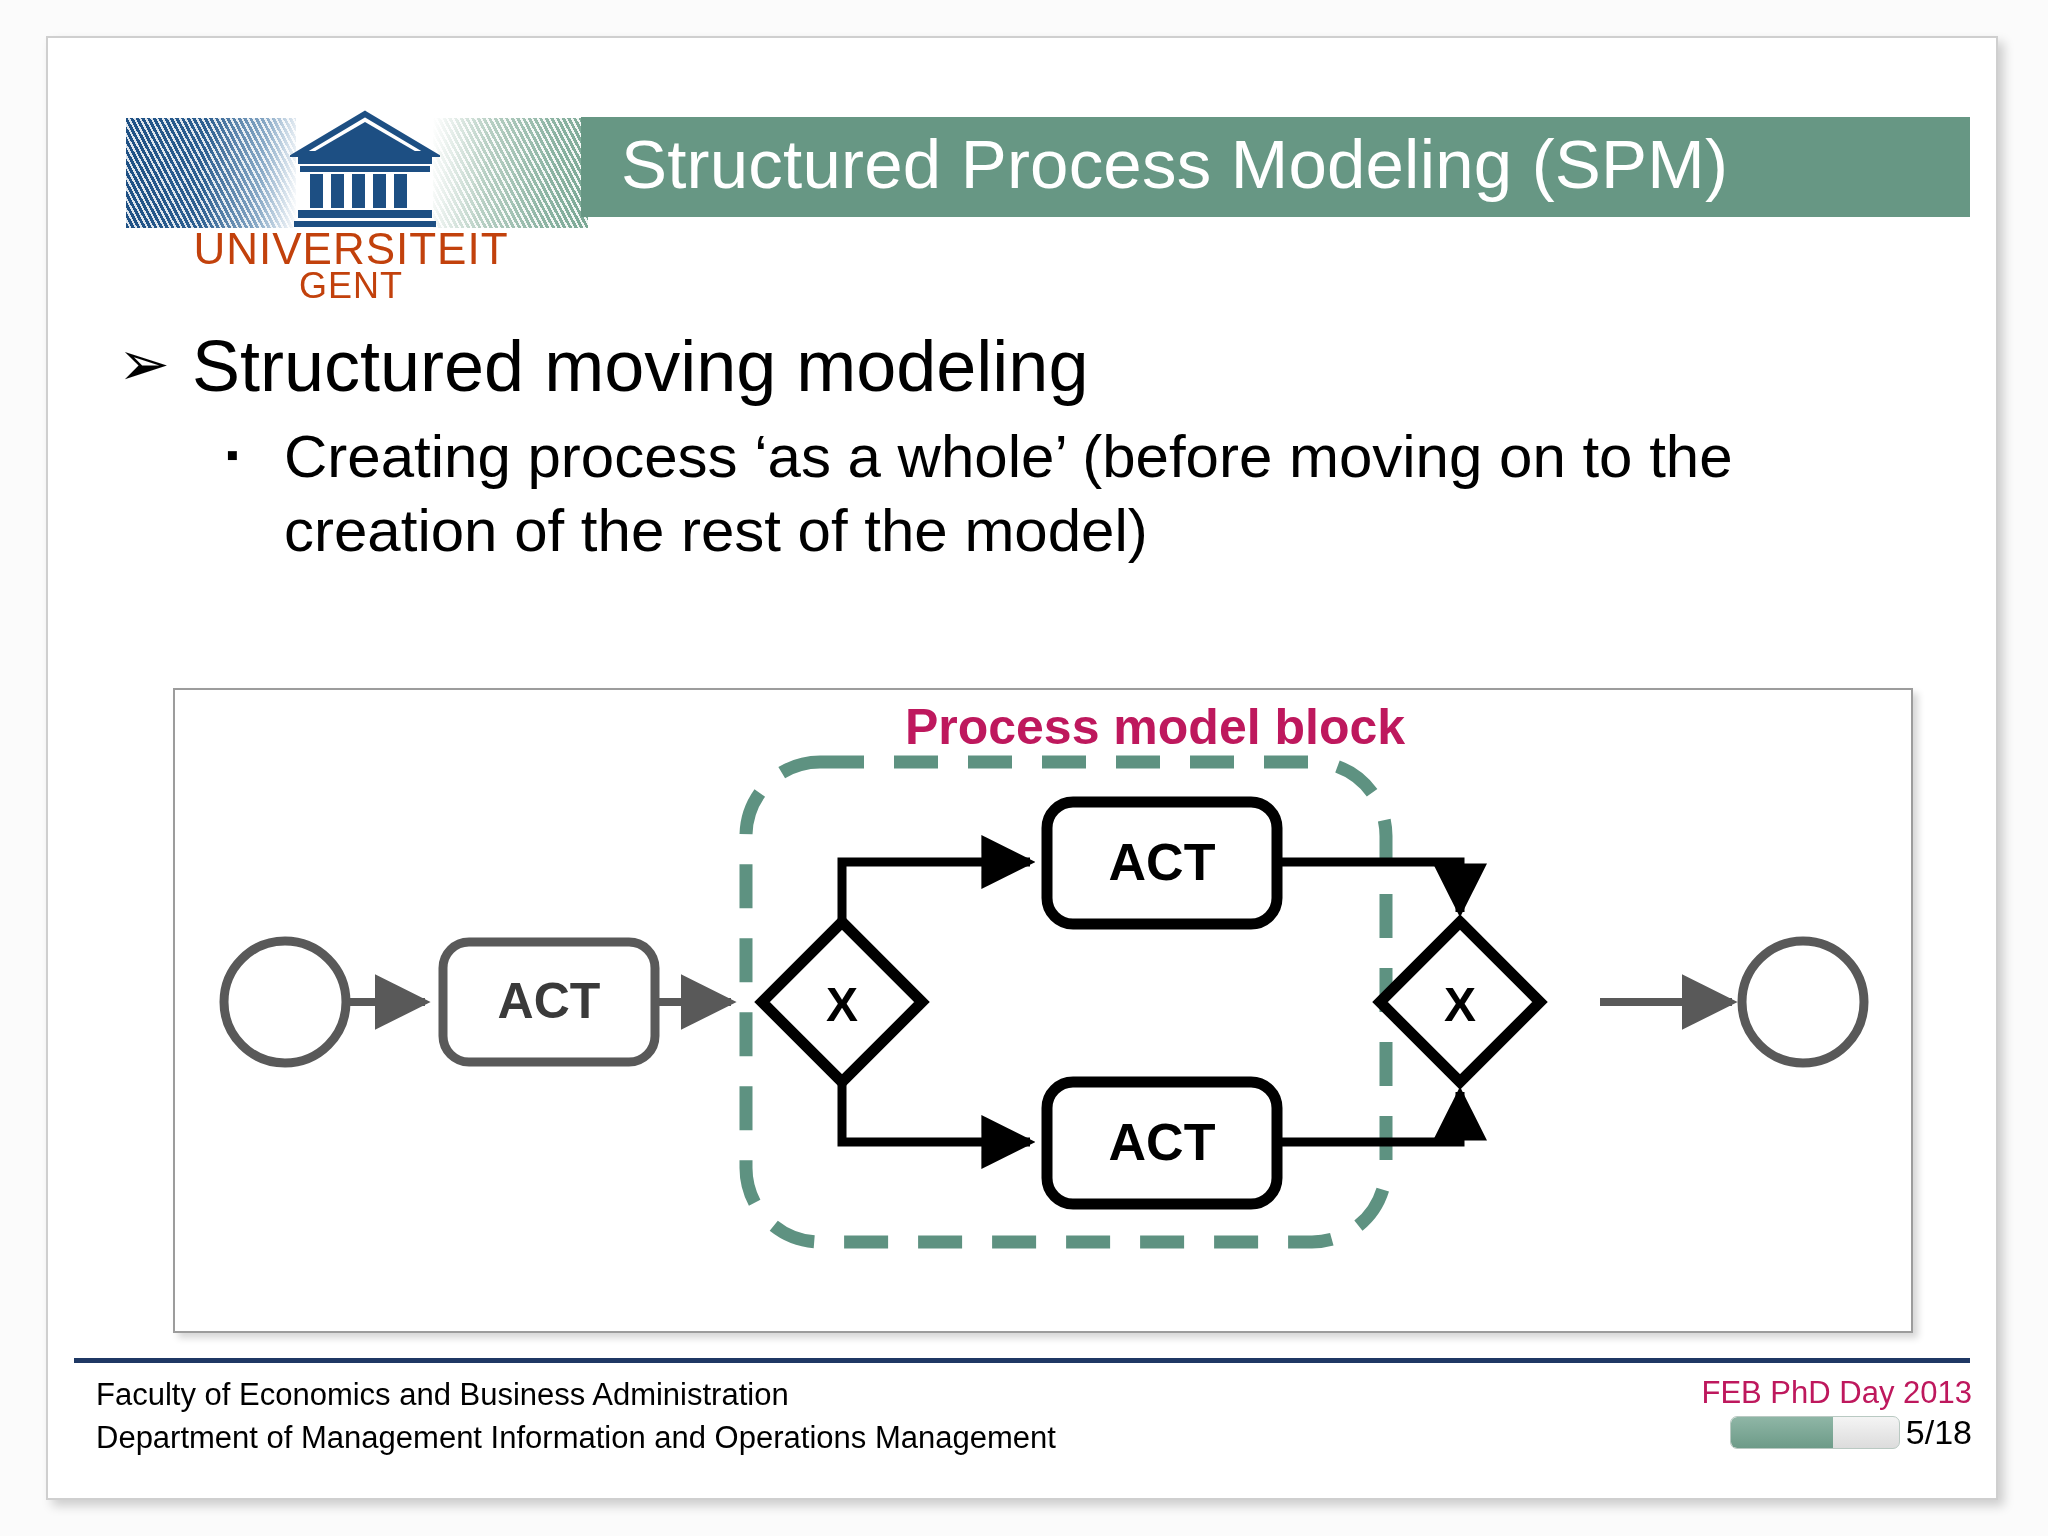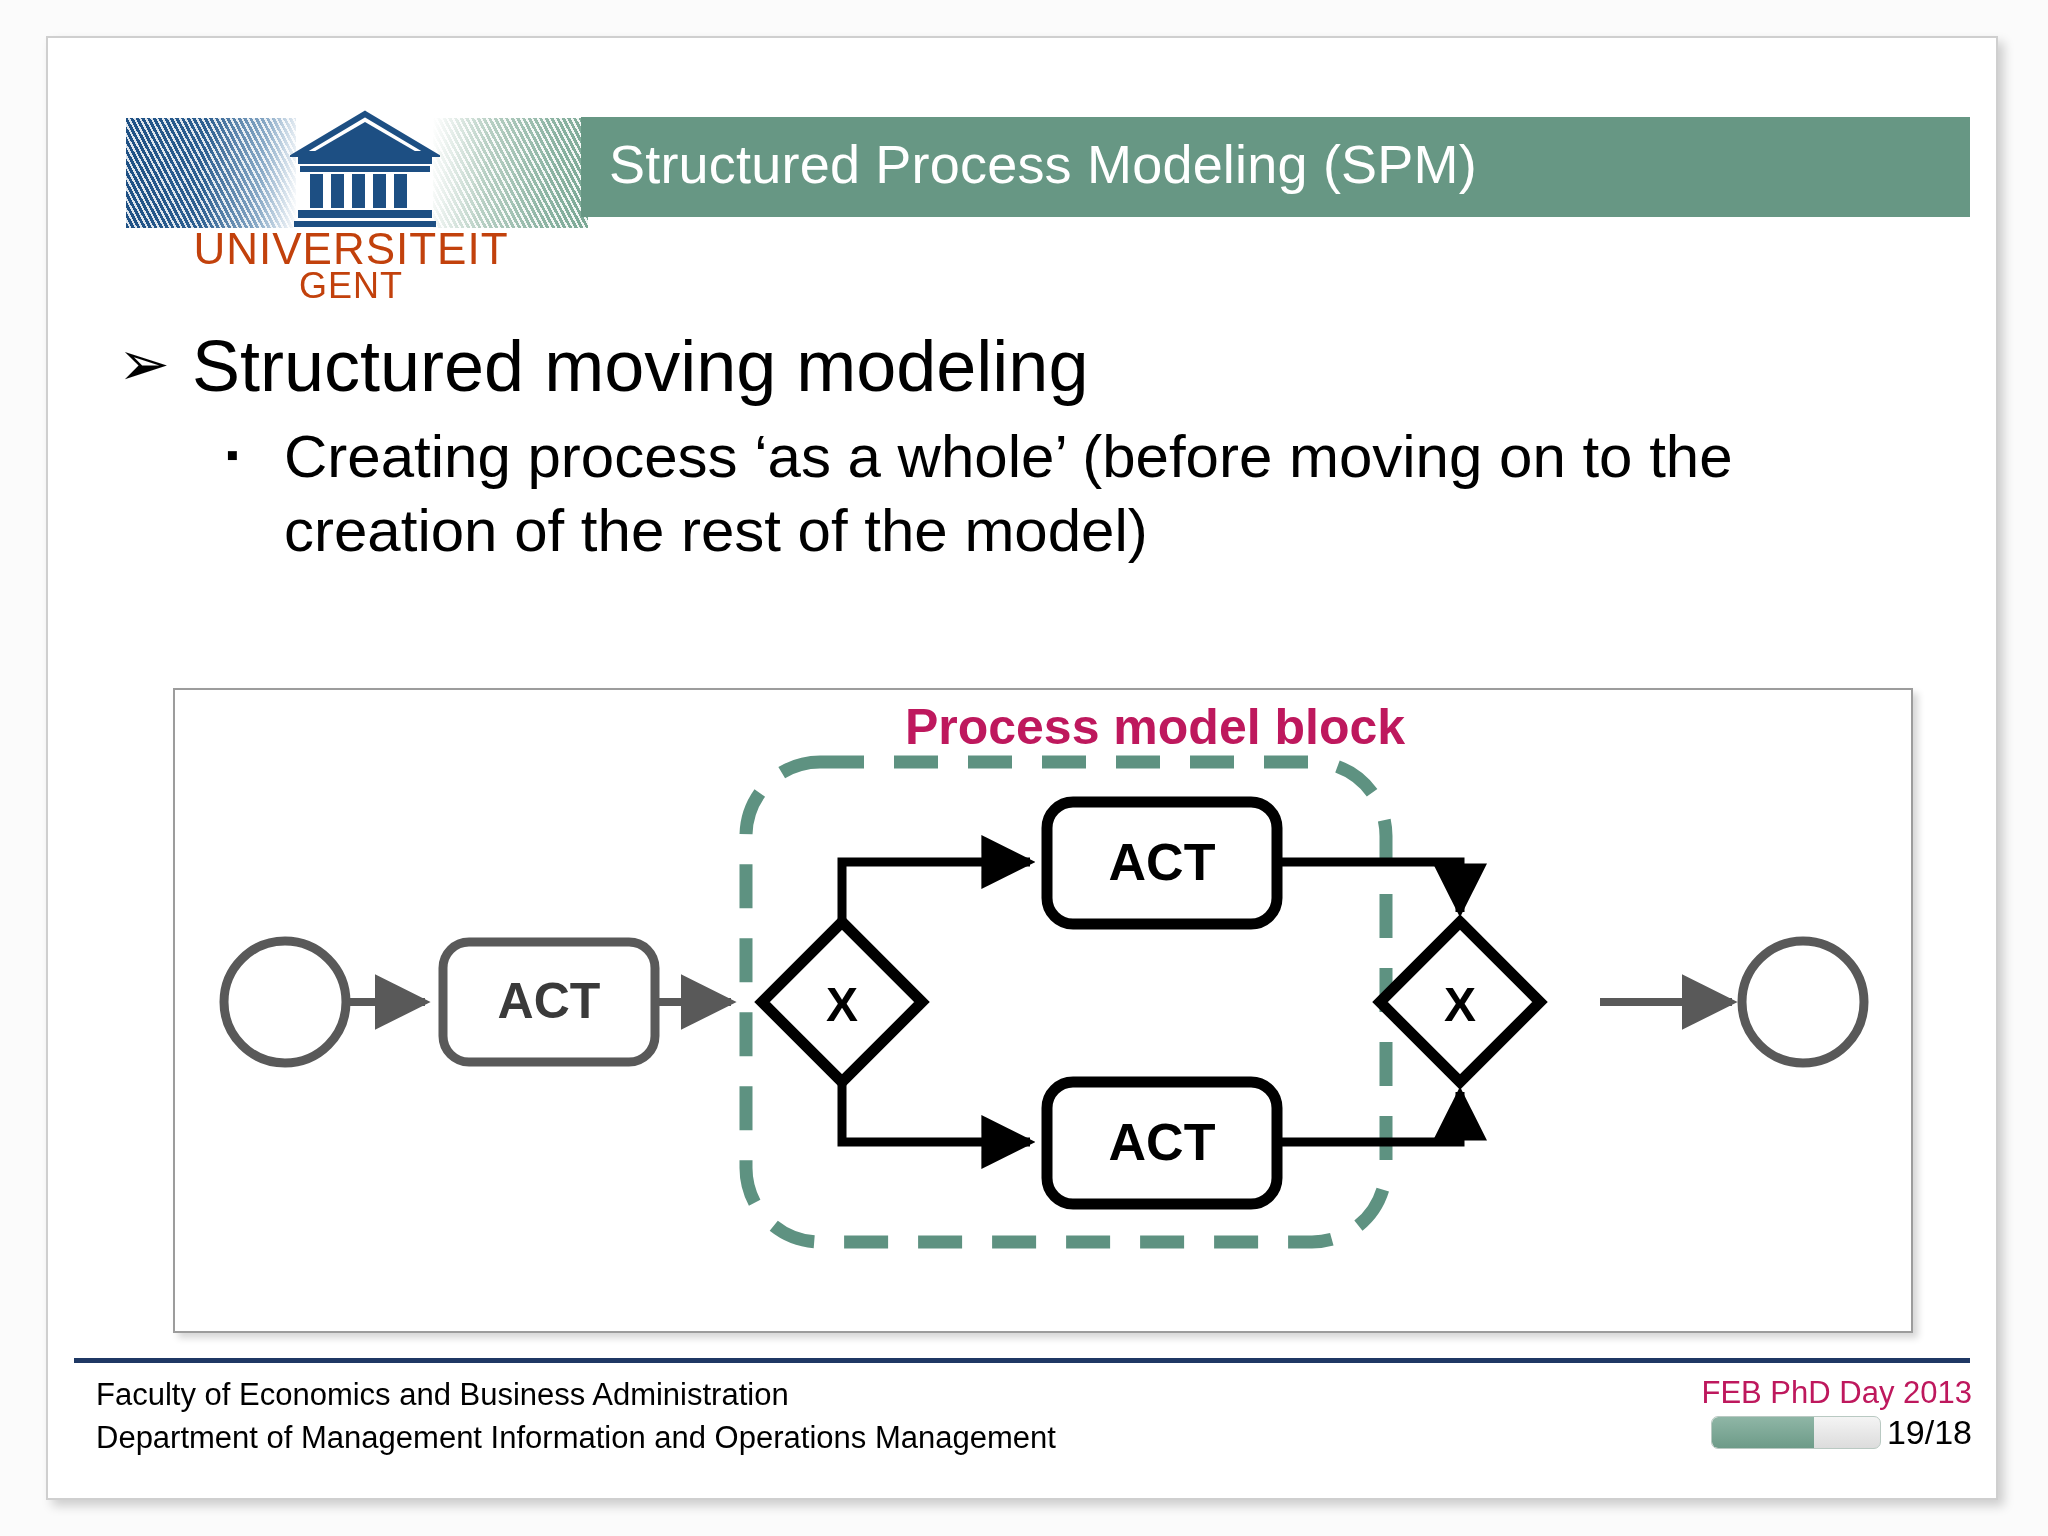--- a/index.html
+++ b/index.html
@@ -40,24 +40,24 @@
   #title-bar {
     position: absolute;
     left: 533px; top: 79px;
     width: 1389px; height: 100px;
     background: #679784;
     display: flex;
     align-items: center;
   }
   #title-text {
     color: #ffffff;
-    font-size: 54px;
+    font-size: 69px;
     font-weight: 400;
     letter-spacing: 0.2px;
-    margin-left: 28px;
+    margin-left: 40px;
     white-space: nowrap;
     line-height: 1;
     padding-bottom: 6px;
   }
 
   
   #logo {
     position: absolute;
     left: 30px; top: 72px;
     width: 520px; height: 160px;
@@ -329,19 +329,19 @@
     <div id="footer-left">
       <div>Faculty of Economics and Business Administration</div>
       <div>Department of Management Information and Operations Management</div>
     </div>
     <div id="footer-right">
       <div id="event-label">FEB PhD Day 2013</div>
       <div id="progress-row">
         <div id="progress-track">
           <div id="progress-fill" style="width: 61%;"></div>
         </div>
-        <span id="page-counter">19/18</span>
+        <span id="page-counter">5/18</span>
       </div>
     </div>
   </div>
 
 </div>
 </div>
 
 </body></html>

